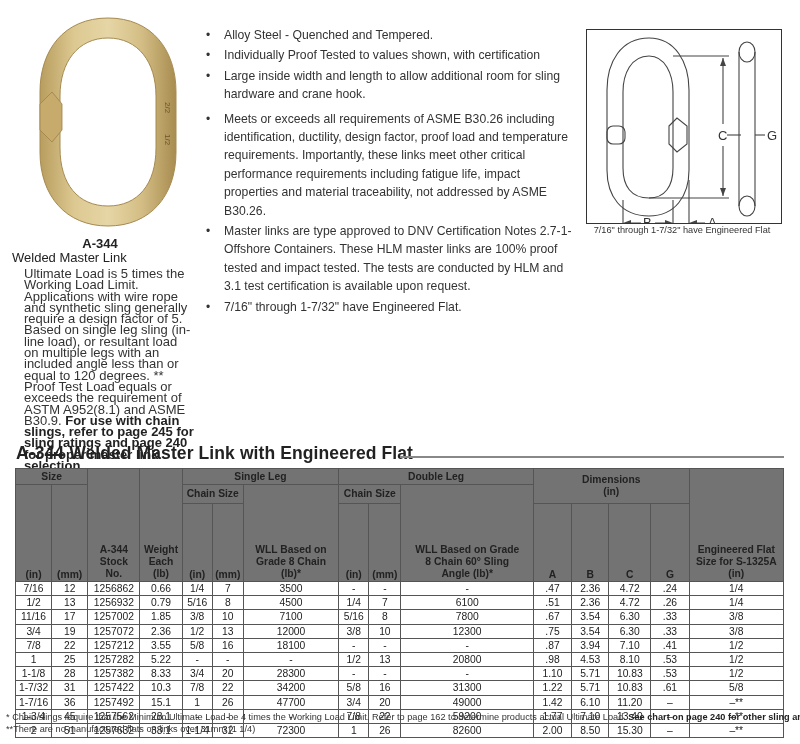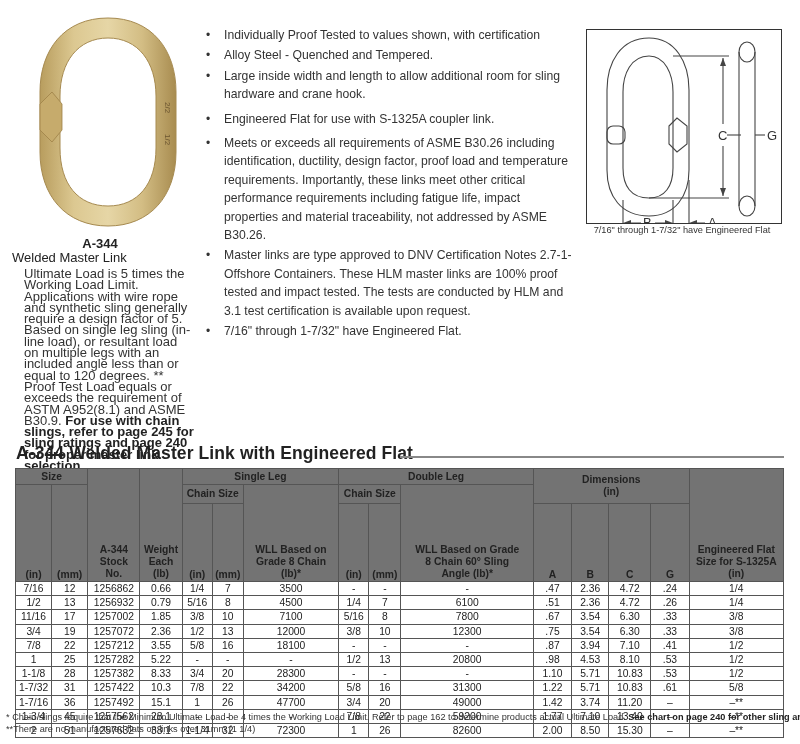--- a/index.html
+++ b/index.html
@@ -60,24 +60,23 @@
   <path d="M12,92 L24,80 L34,92 L34,118 L24,130 L12,118 Z" fill="#c6ab6c" stroke="#9e8248" stroke-width="0.8"></path>
   <text x="137" y="90" font-size="8" fill="#6b5530" font-family="Liberation Sans, sans-serif" transform="rotate(90 137 90)">2/2</text>
   <text x="137" y="122" font-size="8" fill="#6b5530" font-family="Liberation Sans, sans-serif" transform="rotate(90 137 122)">1/2</text>
 </svg>
 
 <div id="prod-code" class="abs">A-344</div>
 <div id="prod-name" class="abs">Welded Master Link</div>
 <div id="prod-desc" class="abs"><span>Ultimate Load is 5 times the Working Load Limit.  Applications with wire rope and synthetic sling generally require a design factor of 5.  Based on single leg sling (in-line load), or resultant load on multiple legs with an included angle less than or equal to 120 degrees. ** Proof Test Load equals or exceeds the requirement of ASTM A952(8.1) and ASME B30.9. </span><b>For use with chain slings, refer to page 245 for sling ratings and page 240 for proper master link selection.</b></div>
 
 <ul id="bullets" class="abs">
+  <li>Alloy Steel - Quenched and Tempered.</li>
   <li>Individually Proof Tested to values shown, with certification</li>
-  <li>Alloy Steel - Quenched and Tempered.</li>
   <li>Large inside width and length to allow additional room for sling hardware and crane hook.</li>
-  <li class="gap">Engineered Flat for use with S-1325A coupler link.</li>
   <li class="gap">Meets or exceeds all requirements of ASME B30.26 including identification, ductility, design factor, proof load and temperature requirements. Importantly, these links meet other critical performance requirements including fatigue life, impact properties and material traceability, not addressed by ASME B30.26.</li>
   <li>Master links are type approved to DNV Certification Notes 2.7-1-Offshore Containers. These HLM master links are 100% proof tested and impact tested. The tests are conducted by HLM and 3.1 test certification is available upon request.</li>
   <li>7/16" through 1-7/32" have Engineered Flat.</li>
 </ul>
 
 <svg id="diagram" class="abs" viewBox="0 0 194 193">
   <g fill="none" stroke="#444" stroke-width="1.1">
     <path d="M62,8 C88,8 102,32 102,60 L102,140 C102,166 88,186 62,186 C34,186 20,166 20,140 L20,60 C20,32 34,8 62,8 Z"></path>
     <path d="M62,26 C78,26 86,44 86,62 L86,138 C86,156 78,168 62,168 C44,168 36,156 36,138 L36,62 C36,44 44,26 62,26 Z"></path>
     <rect x="20" y="96" width="18" height="18" rx="6"></rect>
@@ -317,21 +316,21 @@
         <td>36</td>
         <td>1257492</td>
         <td>15.1</td>
         <td>1</td>
         <td>26</td>
         <td>47700</td>
         <td>3/4</td>
         <td>20</td>
         <td>49000</td>
         <td>1.42</td>
-        <td>3.74</td>
+        <td>6.10</td>
         <td>11.20</td>
         <td>–</td>
         <td>–**</td>
       </tr>
       <tr class="body-row">
         <td>1-3/4</td>
         <td>45</td>
         <td>1257562</td>
         <td>28.1</td>
         <td>-</td>

